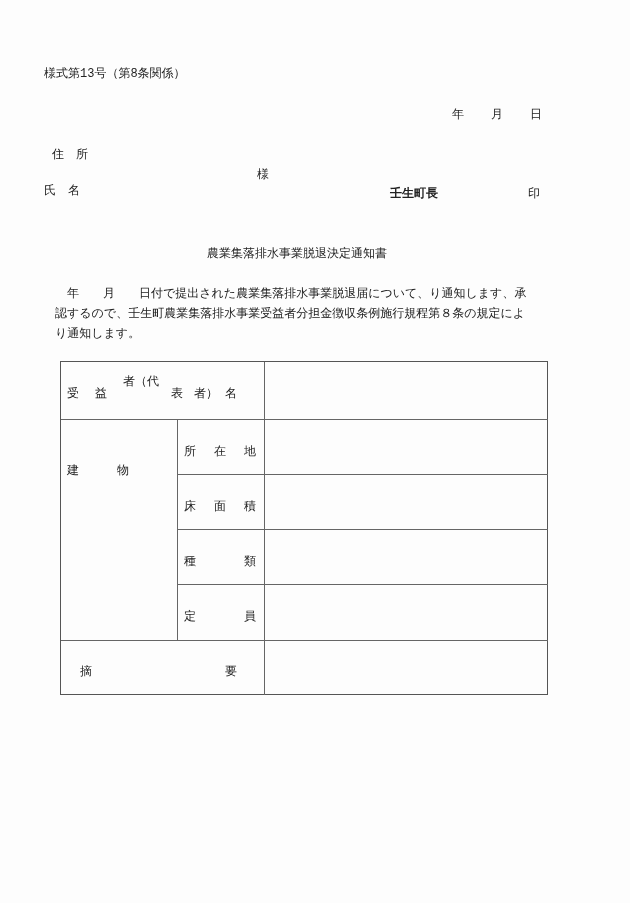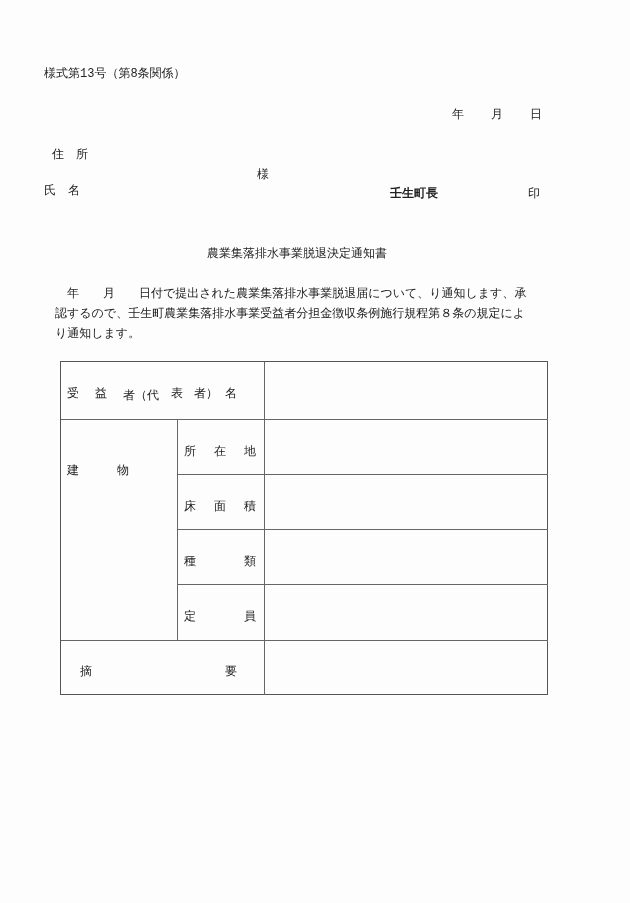--- a/index.html
+++ b/index.html
@@ -45,21 +45,21 @@
 
   <div class="ln-h" style="left:0; top:57px; width:487px;"></div>
   <div class="ln-h" style="left:116px; top:112px; width:371px;"></div>
   <div class="ln-h" style="left:116px; top:167px; width:371px;"></div>
   <div class="ln-h" style="left:116px; top:222px; width:371px;"></div>
   <div class="ln-h" style="left:0; top:278px; width:487px;"></div>
 
   <div>
     <span class="cell-text" style="left:6px; top:24px;">受</span>
     <span class="cell-text" style="left:34px; top:24px;">益</span>
-    <span class="cell-text" style="left:62px; top:26px;text-align:right;">者（代</span>
+    <span class="cell-text" style="left:62px; top:12px;text-align:right;">者（代</span>
     <span class="cell-text" style="left:110px; top:24px;">表</span>
     <span class="cell-text" style="left:133px; top:24px;">者）</span>
     <span class="cell-text" style="left:164px; top:24px;">名</span>
   </div>
   <div class="cell-value" style="position:absolute; left:204px; top:0; width:283px; height:57px;"></div>
 
   <div>
     <span class="cell-text" style="left:6px; top:101px;">建</span>
     <span class="cell-text" style="left:56px; top:101px;">物</span>
   </div>

